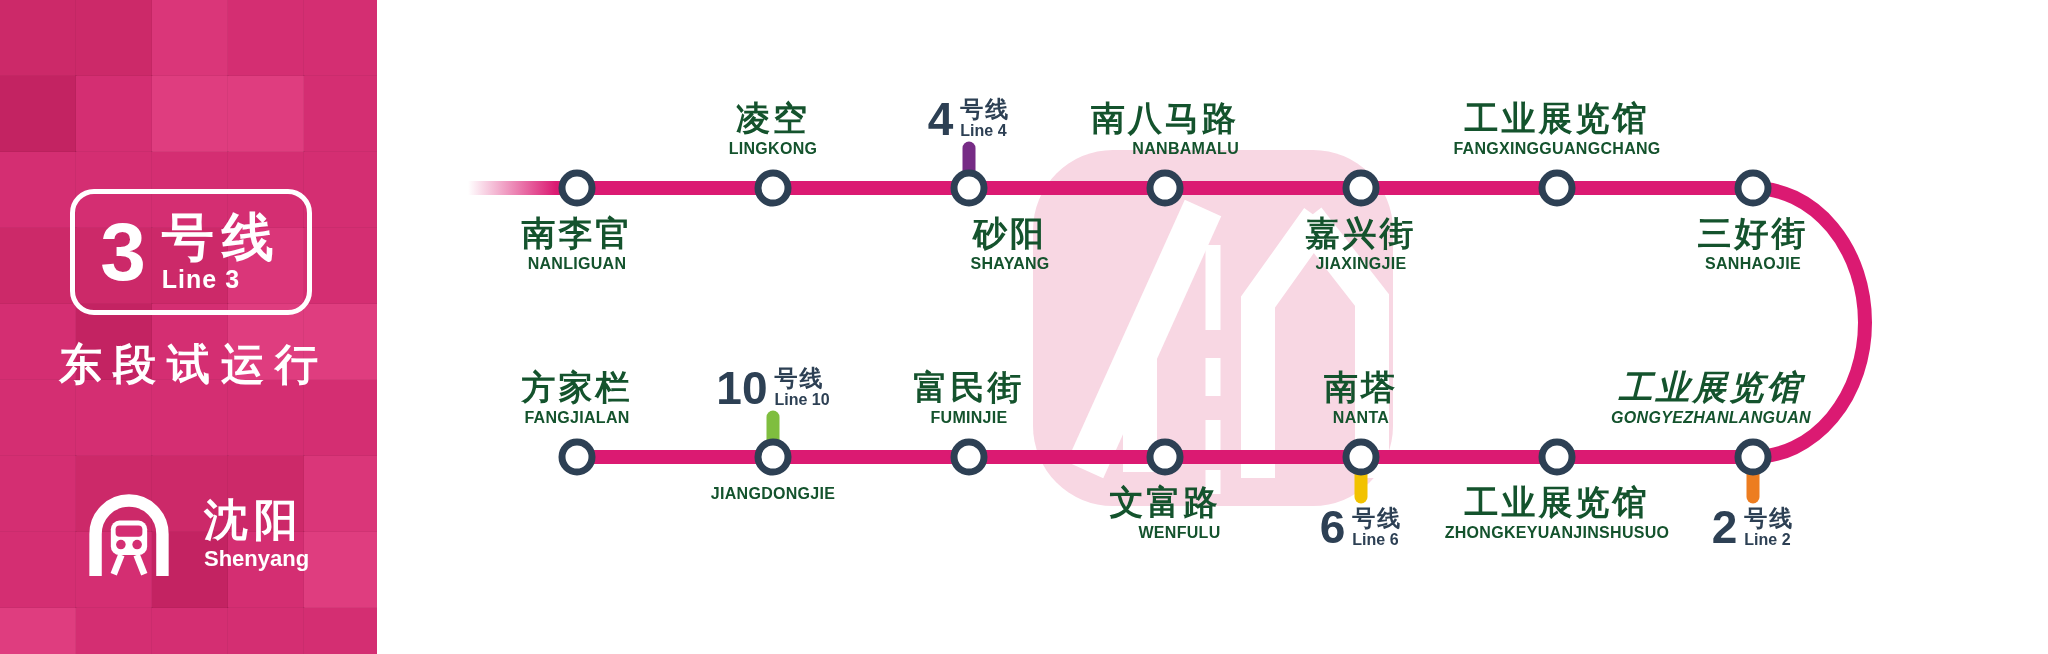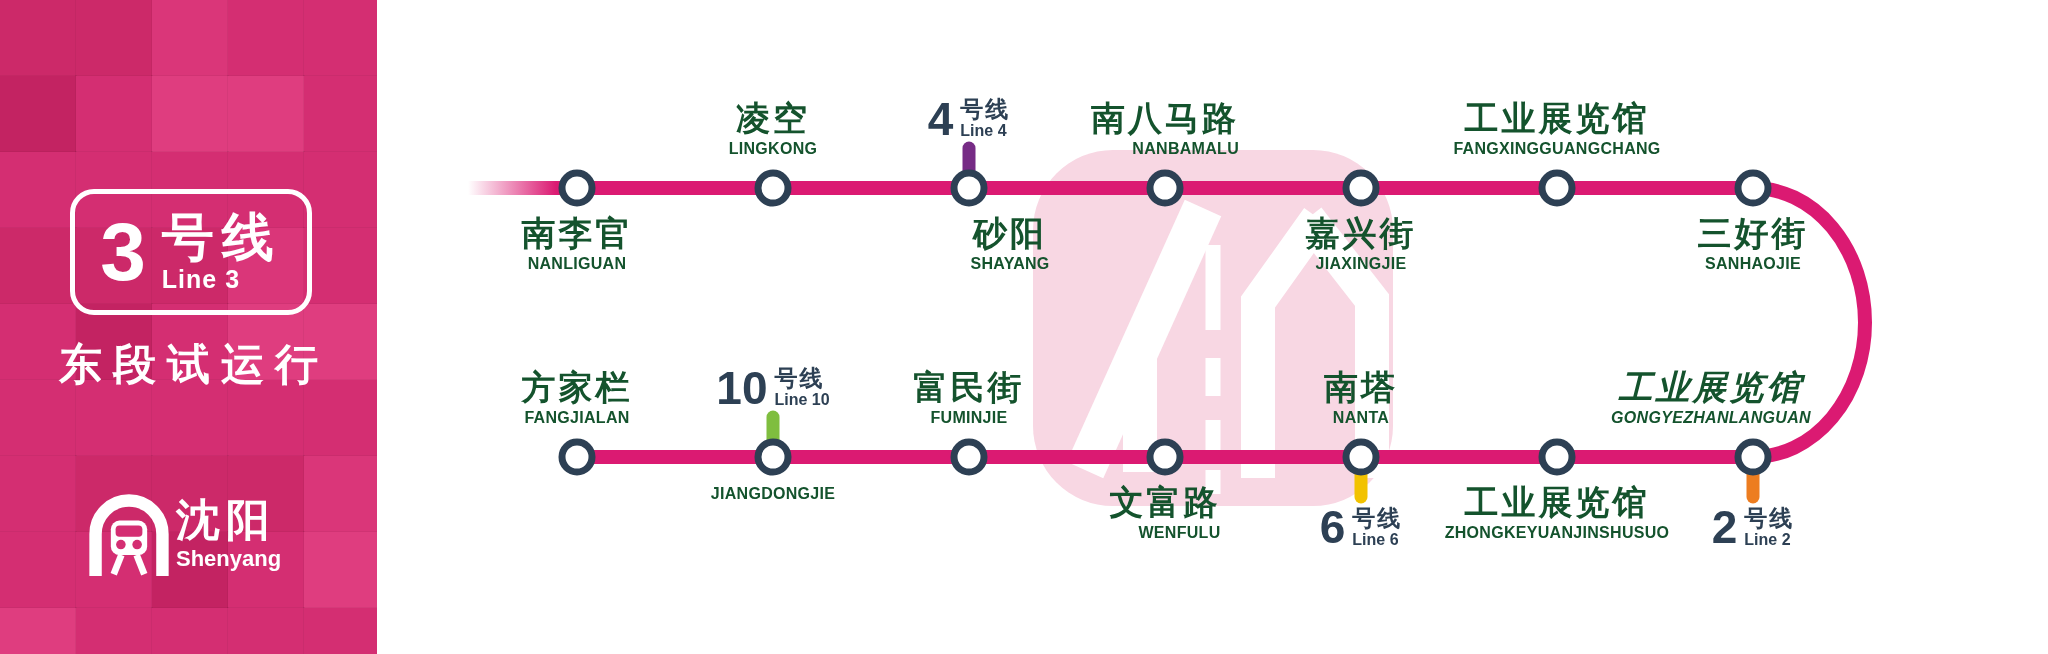--- a/index.html
+++ b/index.html
@@ -14,21 +14,21 @@
          border:5px solid #ffffff;border-radius:24px;display:flex;align-items:center;
          justify-content:center;gap:16px;color:#ffffff;}
   .badge-num{font-size:82px;font-weight:bold;line-height:1;letter-spacing:0;}
   .badge-stack{display:flex;flex-direction:column;align-items:flex-start;}
   .badge-suffix{font-family:"Liberation Serif","DejaVu Serif",serif;font-weight:600;
                 font-size:52px;line-height:1.05;letter-spacing:8px;}
   .badge-sub{font-size:25px;font-weight:bold;line-height:1.1;letter-spacing:1px;}
   .status{position:absolute;left:0;top:336px;width:377px;text-align:center;color:#ffffff;
           font-family:"Liberation Serif","DejaVu Serif",serif;font-weight:bold;
           font-size:43px;letter-spacing:11px;text-indent:11px;}
-  .citylogo{position:absolute;left:86px;top:490px;display:flex;align-items:center;gap:4px;}
+  .citylogo{position:absolute;left:86px;top:490px;display:flex;align-items:center;gap:32px;}
   .city-text{display:flex;flex-direction:column;color:#ffffff;}
   .city-zh{font-family:"Liberation Serif","DejaVu Serif",serif;font-weight:600;
            font-size:44px;line-height:1.1;letter-spacing:6px;}
   .city-en{font-size:22px;font-weight:bold;line-height:1.1;margin-top:2px;}
   
   #map-svg{position:absolute;left:0;top:0;width:2048px;height:654px;}
   .st-label{position:absolute;transform:translateX(-50%);text-align:center;color:#14532d;white-space:nowrap;}
   .st-zh{font-family:"Liberation Serif","DejaVu Serif",serif;font-weight:600;
          font-size:34px;line-height:1.15;letter-spacing:3px;}
   .st-en{font-size:16px;font-weight:bold;line-height:1.2;letter-spacing:0.3px;margin-top:1px;}

